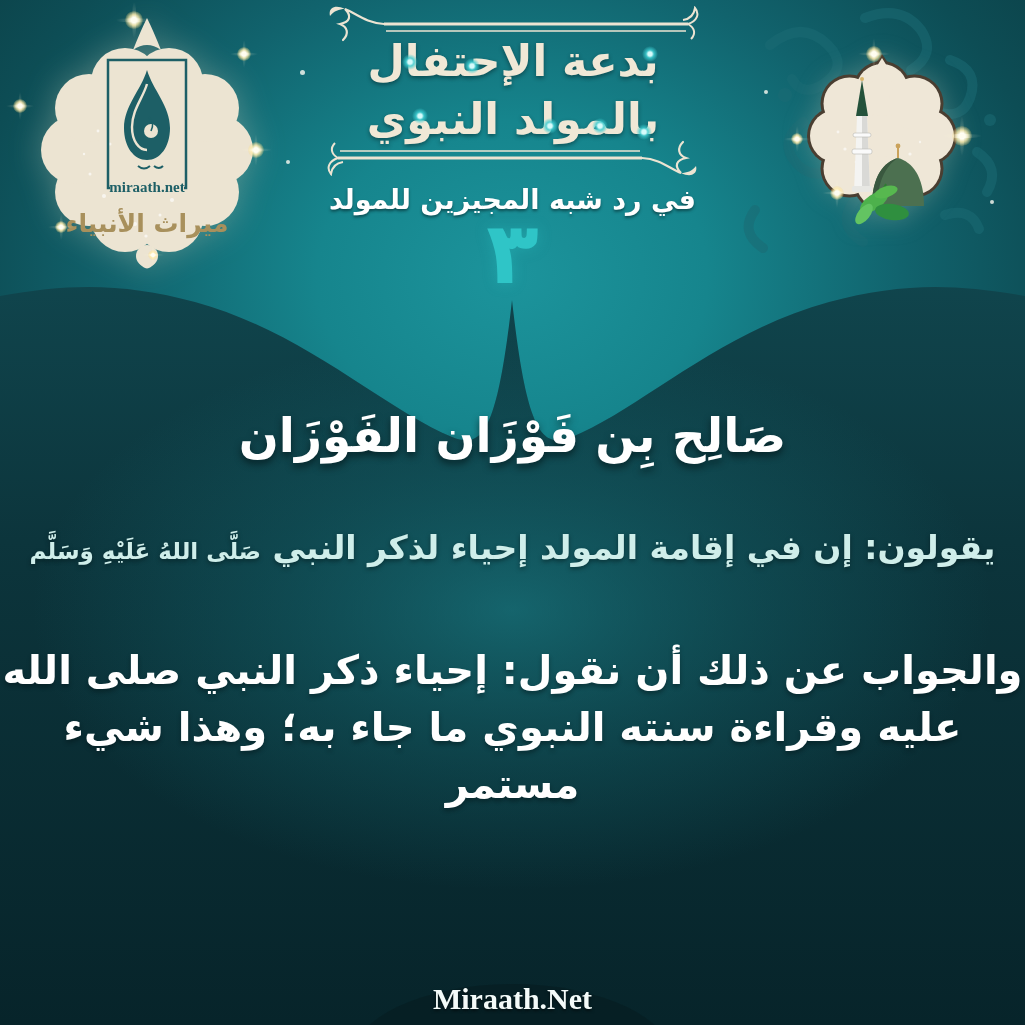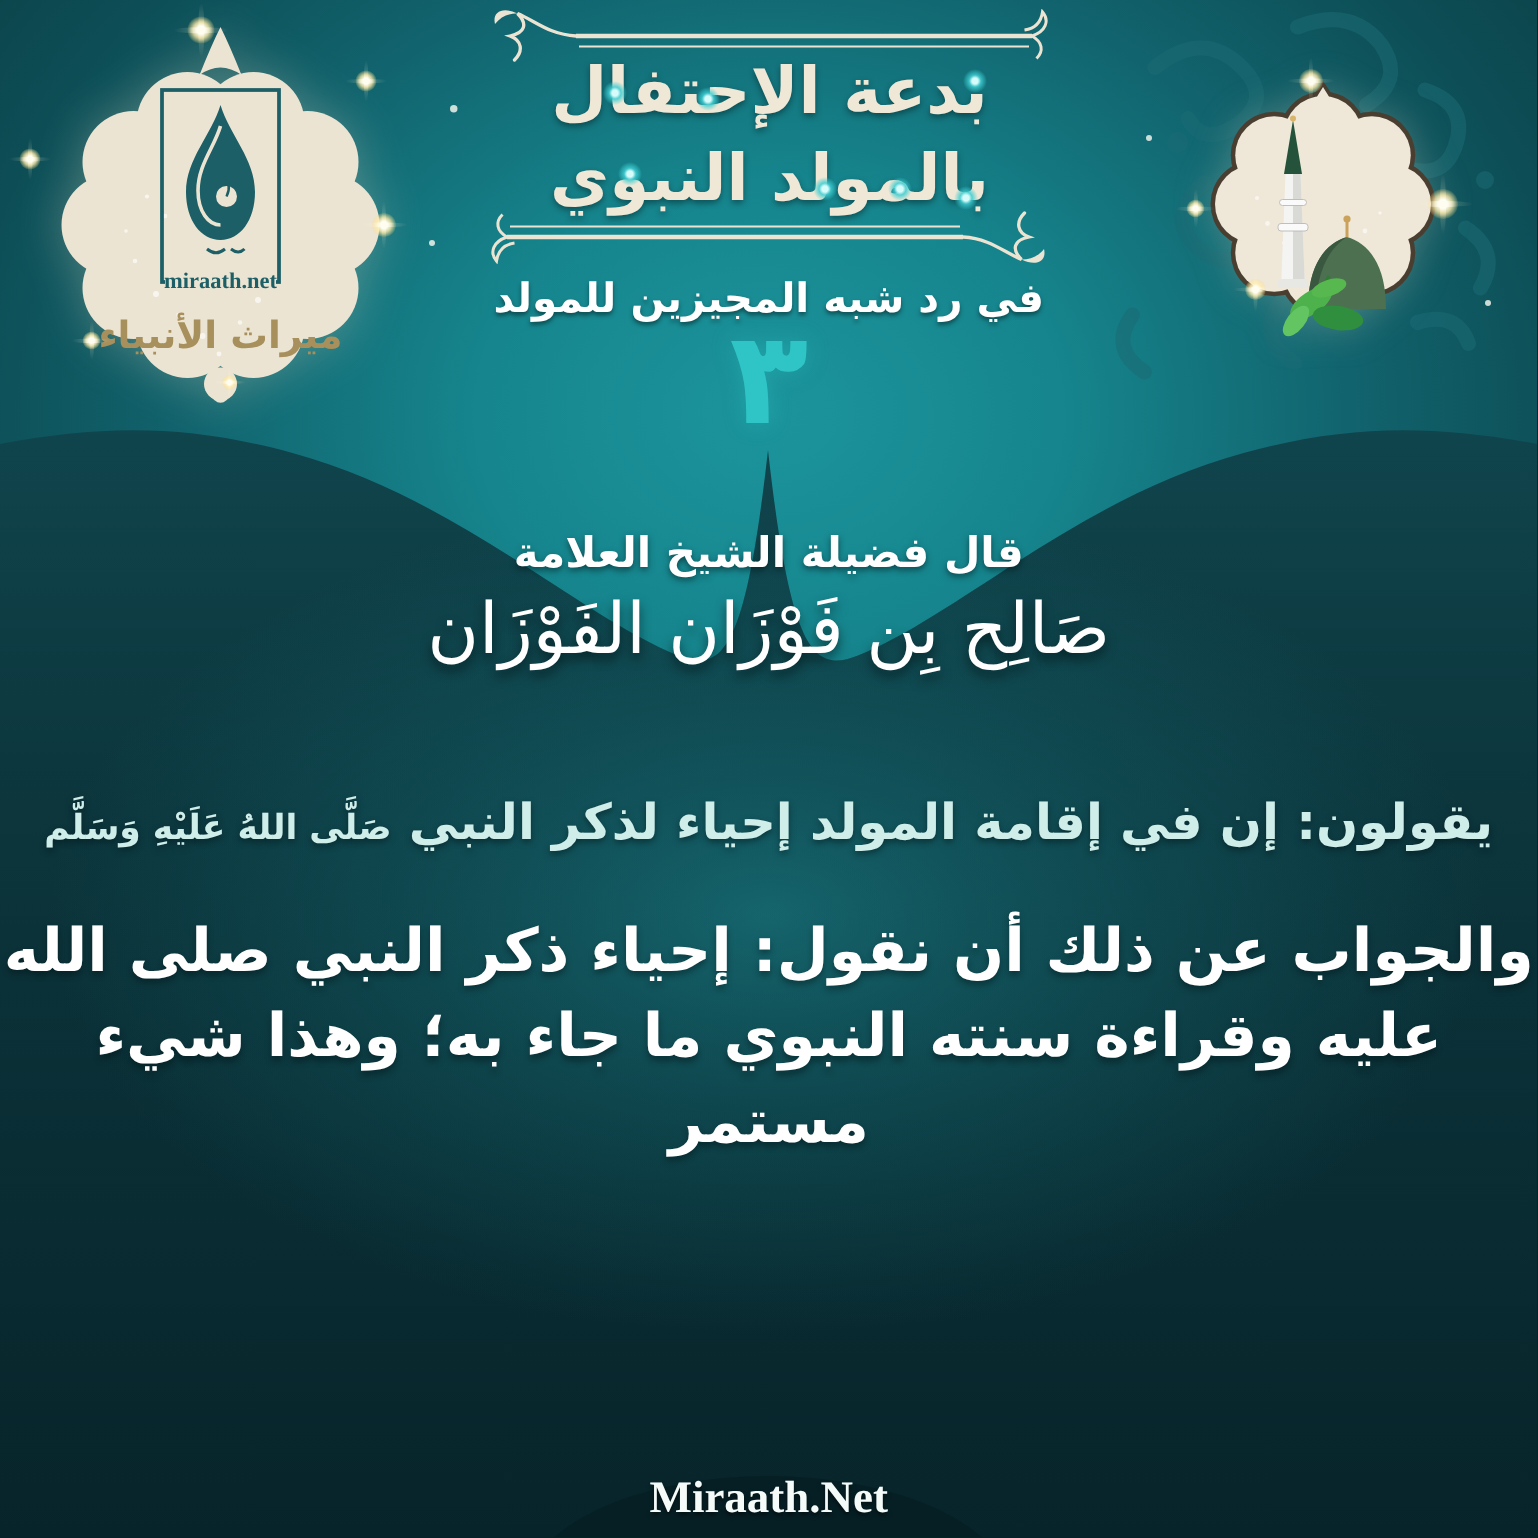--- a/index.html
+++ b/index.html
@@ -14,26 +14,26 @@
   
   .ctr{position:absolute;left:0;width:1025px;text-align:center;direction:rtl;}
   .title-line{position:absolute;left:0;width:100%;text-align:center;direction:rtl;
     color:#f0e8d6;font-size:43px;font-weight:bold;text-shadow:0 2px 4px rgba(0,20,22,.45);}
   .series{top:184px;color:#ffffff;font-size:27px;font-weight:bold;
     text-shadow:0 2px 3px rgba(0,20,22,.5);}
   .epnum{top:210px;color:#2fc5c7;font-size:86px;line-height:1;font-weight:bold;
     text-shadow:0 0 14px rgba(47,197,199,.35);}
   .speaker-intro{top:352px;color:#ffffff;font-size:28px;font-weight:bold;
     text-shadow:0 2px 4px rgba(0,20,22,.55);}
-  .speaker-name{top:392px;color:#ffffff;font-size:47px;font-weight:normal;
+  .speaker-name{top:408px;color:#ffffff;font-size:47px;font-weight:bold;
     text-shadow:0 4px 7px rgba(0,15,17,.6);}
   .claim{top:528px;color:#cfeeea;font-size:33px;font-weight:bold;
     text-shadow:0 2px 4px rgba(0,20,22,.5);}
   .claim .salawat{font-size:23px;font-weight:bold;}
-  .answer{top:606px;}
+  .answer{top:642px;}
   .answer-line{position:relative;width:100%;text-align:center;direction:rtl;
     color:#ffffff;font-size:40px;line-height:57px;font-weight:bold;
     text-shadow:0 3px 4px rgba(0,15,17,.4);}
   .footer-site{top:982px;direction:ltr;color:#f4fbf9;font-size:30px;font-weight:bold;
     font-family:"Liberation Serif",serif;text-shadow:0 2px 3px rgba(0,0,0,.5);}
   
   .title-frame{position:absolute;left:322px;top:6px;width:382px;height:168px;}
   .orn{position:absolute;left:0;width:382px;height:36px;}
   .orn.bottom{top:134px;transform:rotate(180deg);}
   
@@ -267,21 +267,20 @@
       <i></i>
     </div>
   <div class="dot" style="left:300px;top:70px;width:5px;height:5px"></div>
   <div class="dot" style="left:286px;top:160px;width:4px;height:4px"></div>
   <div class="dot" style="left:764px;top:90px;width:4px;height:4px"></div>
   <div class="dot" style="left:990px;top:200px;width:4px;height:4px"></div>
 
   <div class="ctr series">في رد شبه المجيزين للمولد</div>
   <div class="ctr epnum">٣</div>
 
-  <div class="ctr speaker-intro">قال فضيلة الشيخ العلامة</div>
   <div class="ctr speaker-name">صَالِح بِن فَوْزَان الفَوْزَان</div>
 
   <div class="ctr claim">
     <span>يقولون: إن في إقامة المولد إحياء لذكر النبي</span>
     <span class="salawat">صَلَّى اللهُ عَلَيْهِ وَسَلَّم</span>
   </div>
 
   <div class="ctr answer">
     <div class="answer-line">والجواب عن ذلك أن نقول: إحياء ذكر النبي صلى الله</div>
     <div class="answer-line">عليه وقراءة سنته النبوي ما جاء به؛ وهذا شيء مستمر</div>

